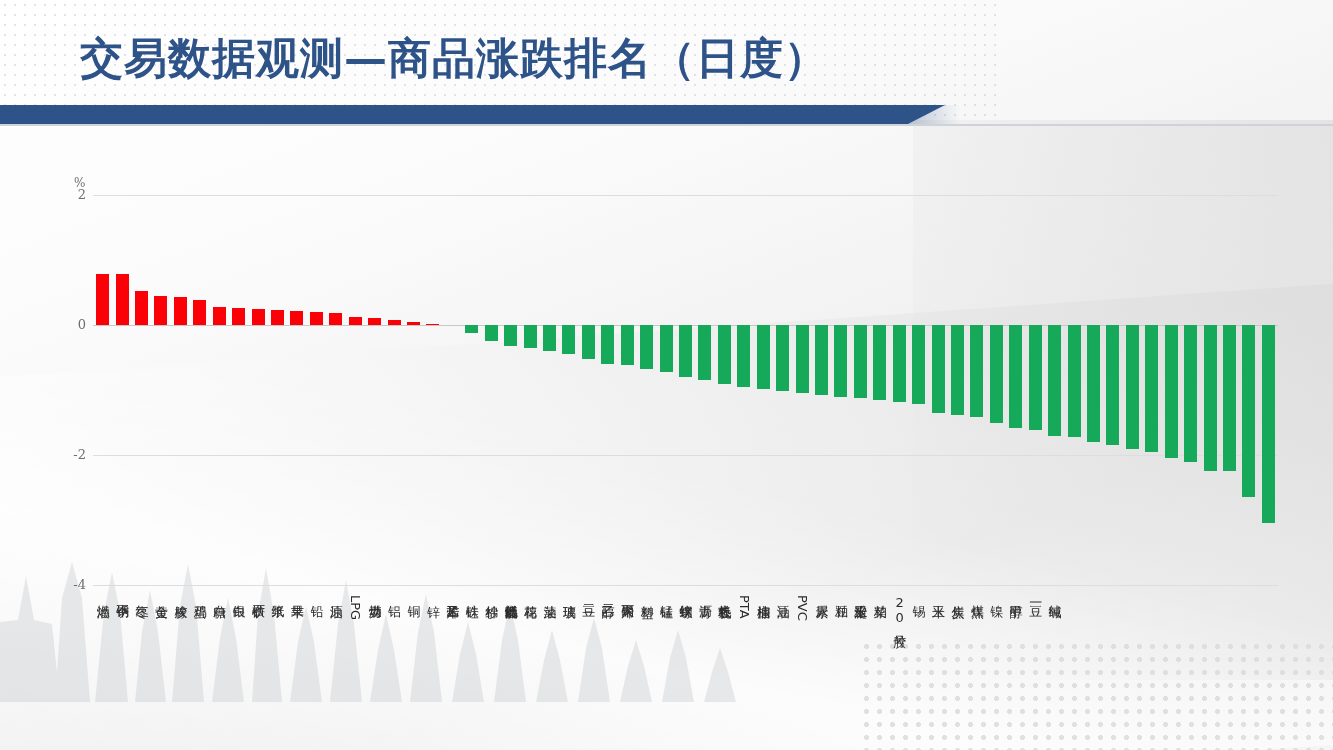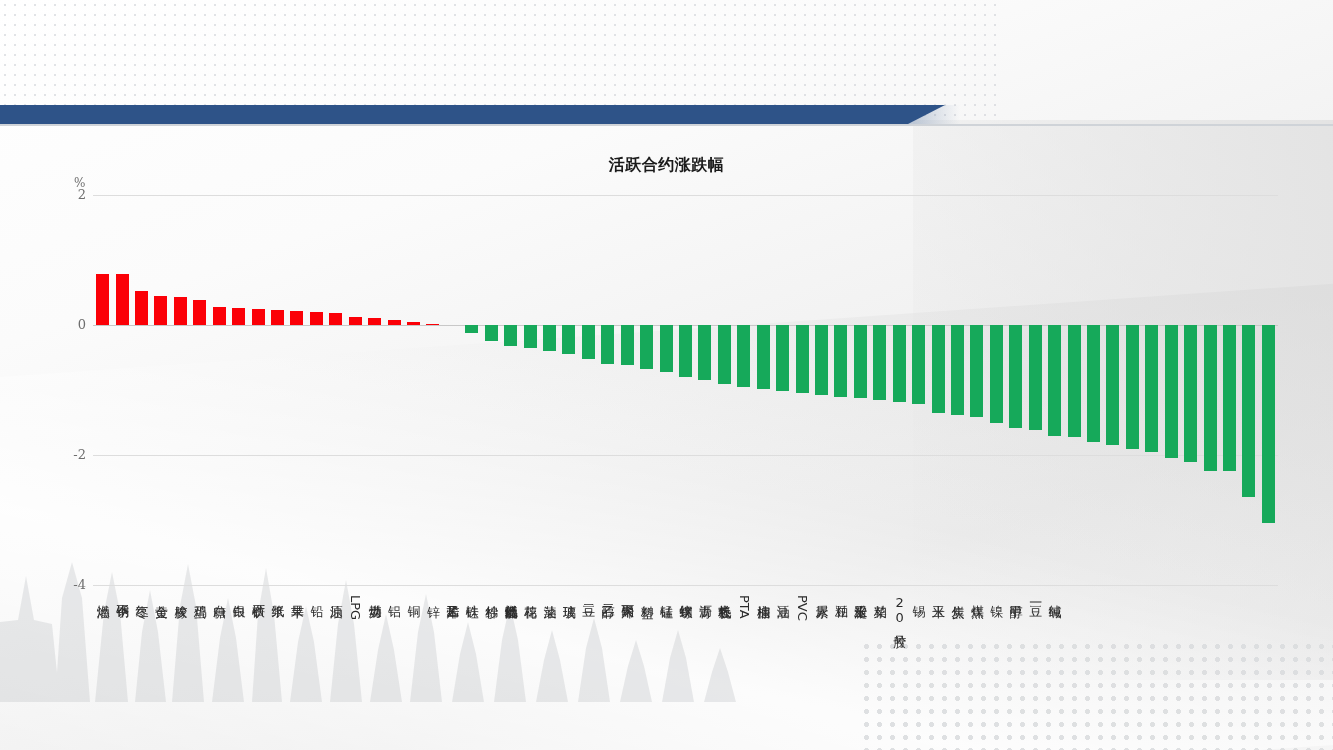--- a/index.html
+++ b/index.html
@@ -153,26 +153,28 @@
       <polygon points="536,200 544,158 552,128 560,158 568,200"></polygon>
       <polygon points="578,200 586,146 594,116 602,146 610,200"></polygon>
       <polygon points="620,200 628,164 636,138 644,164 652,200"></polygon>
       <polygon points="662,200 670,156 678,128 686,156 694,200"></polygon>
       <polygon points="704,200 712,170 720,146 728,170 736,200"></polygon>
     </g>
   </svg>
 
   <div class="bg-dots2"></div>
 
+  <div id="title-band">
+    <div id="title-text">交易数据观测—商品涨跌排名（日度）</div>
+  </div>
   <div id="title-rule"></div>
   <div id="title-rule-shadow"></div>
   <div id="title-underline"></div>
 
   <div id="chart-area">
-    <div id="chart-title">活跃合约涨跌幅</div>
     <div id="yunit">%</div>
     <div id="plot">
         <div class="gridline" style="top: 0px;"></div>
         <div class="ytick" style="top: 0px;">2</div>
         <div class="gridline zeroline" style="top: 130px;"></div>
         <div class="ytick" style="top: 130px;">0</div>
         <div class="gridline" style="top: 260px;"></div>
         <div class="ytick" style="top: 260px;">-2</div>
         <div class="gridline" style="top: 390px;"></div>
         <div class="ytick" style="top: 390px;">-4</div>

